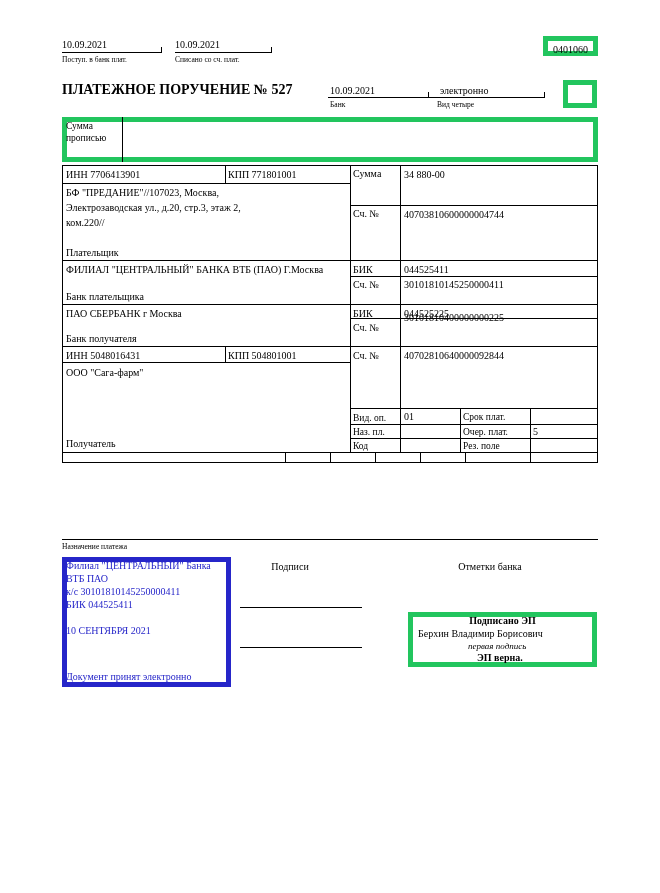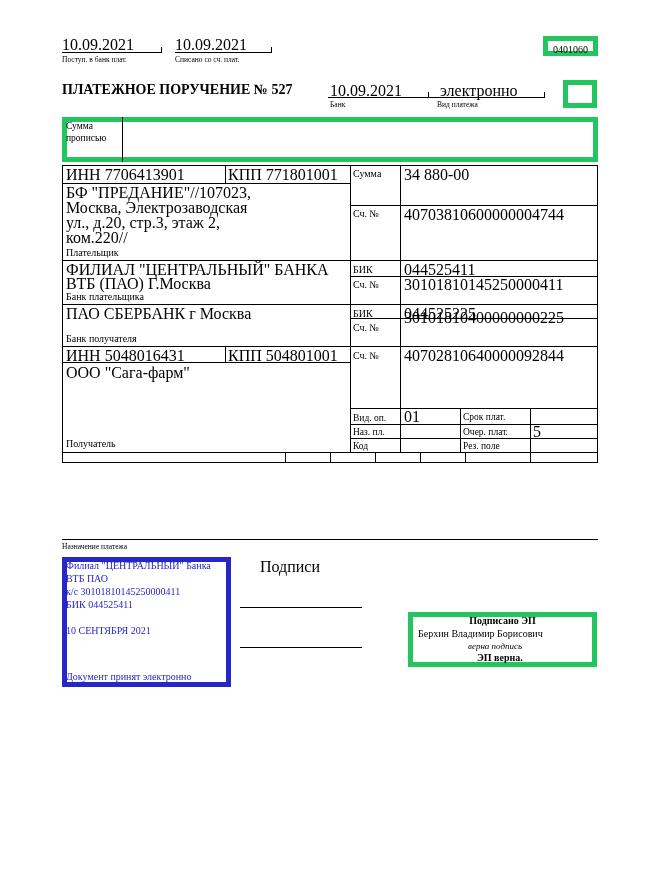--- a/index.html
+++ b/index.html
@@ -1,21 +1,21 @@
 <!DOCTYPE html>
 <html style="--stamp-blue: #2626c9;"><head>
 <meta charset="utf-8">
 <style>
   * { margin:0; padding:0; box-sizing:border-box; }
   html,body { background:#ffffff; }
   .page {
     position:relative; width:660px; height:893px; background:#fff;
     font-family:"Liberation Serif","DejaVu Serif",serif; color:#000; overflow:hidden;
   }
-  .t { position:absolute; white-space:nowrap; font-size:16px; line-height:13px; }
+  .t { position:absolute; white-space:nowrap; font-size:10px; line-height:13px; }
   .wrap { white-space:normal; }
   .small { font-size:7.5px; line-height:9px; }
   .s9  { font-size:9.5px; line-height:12px; }
   .s10 { font-size:10px; line-height:12px; }
   .bold { font-weight:bold; }
   .italic { font-style:italic; }
   .center { text-align:center; }
   .hl { position:absolute; height:1px; background:#000; }
   .vl { position:absolute; width:1px; background:#000; }
   .box { position:absolute; border:5px solid #22c55e; }
@@ -37,21 +37,21 @@
   <div class="t small" style="left:175px;top:55px">Списано со сч. плат.</div>
   <div class="box center" style="left:543px;top:36px;width:55px;height:20px;font-size:10px;line-height:18px">0401060</div>
 
   <div class="t bold" style="left:62px;top:83px;font-size:14px">ПЛАТЕЖНОЕ ПОРУЧЕНИЕ № 527</div>
   <div class="t" style="left:330px;top:84px">10.09.2021</div>
   <div class="t" style="left:440px;top:84px">электронно</div>
   <div class="hl" style="left:328px;top:97px;width:217px"></div>
   <div class="vl" style="left:428px;top:92px;height:6px"></div>
   <div class="vl" style="left:544px;top:92px;height:6px"></div>
   <div class="t small" style="left:330px;top:100px">Банк</div>
-  <div class="t small" style="left:437px;top:100px">Вид платежа</div>
+  <div class="t small" style="left:437px;top:100px">Вид четыре</div>
   <div class="box" style="left:563px;top:80px;width:34px;height:28px"></div>
 
   <div class="box" style="left:62px;top:117px;width:536px;height:45px"></div>
   <div class="vl" style="left:122px;top:117px;height:45px"></div>
   <div class="t wrap s9" style="left:66px;top:120px;width:52px">Сумма прописью</div>
 
   <div class="hl" style="left:62px;top:165px;width:536px"></div>
   <div class="hl" style="left:62px;top:183px;width:288px"></div>
   <div class="hl" style="left:350px;top:205px;width:248px"></div>
   <div class="hl" style="left:62px;top:260px;width:536px"></div>
@@ -127,22 +127,23 @@
 
   <div class="box blue-box" style="left:62px;top:557px;width:169px;height:130px"></div>
   <div class="t s10 blue" style="left:66px;top:560px">Филиал "ЦЕНТРАЛЬНЫЙ" Банка</div>
   <div class="t s10 blue" style="left:66px;top:573px">ВТБ ПАО</div>
   <div class="t s10 blue" style="left:66px;top:586px">к/с 30101810145250000411</div>
   <div class="t s10 blue" style="left:66px;top:599px">БИК 044525411</div>
   <div class="t s10 blue" style="left:66px;top:625px">10 СЕНТЯБРЯ 2021</div>
   <div class="t s10 blue" style="left:66px;top:671px">Документ принят электронно</div>
 
   <div class="t center" style="left:230px;top:560px;width:120px">Подписи</div>
+  <div class="t center" style="left:395px;top:560px;width:190px">Отметки банка</div>
   <div class="hl" style="left:240px;top:607px;width:122px"></div>
   <div class="hl" style="left:240px;top:647px;width:122px"></div>
 
   <div class="box" style="left:408px;top:612px;width:189px;height:55px"></div>
   <div class="t s10 bold center" style="left:408px;top:615px;width:189px">Подписано ЭП</div>
   <div class="t s10" style="left:418px;top:628px">Берхин Владимир Борисович</div>
-  <div class="t italic" style="left:468px;top:641px;font-size:9px;line-height:11px">верна подпись</div>
+  <div class="t italic" style="left:468px;top:641px;font-size:9px;line-height:11px">первая подпись</div>
   <div class="t s10 bold" style="left:477px;top:652px">ЭП верна.</div>
 
 </div>
 
 </body></html>

